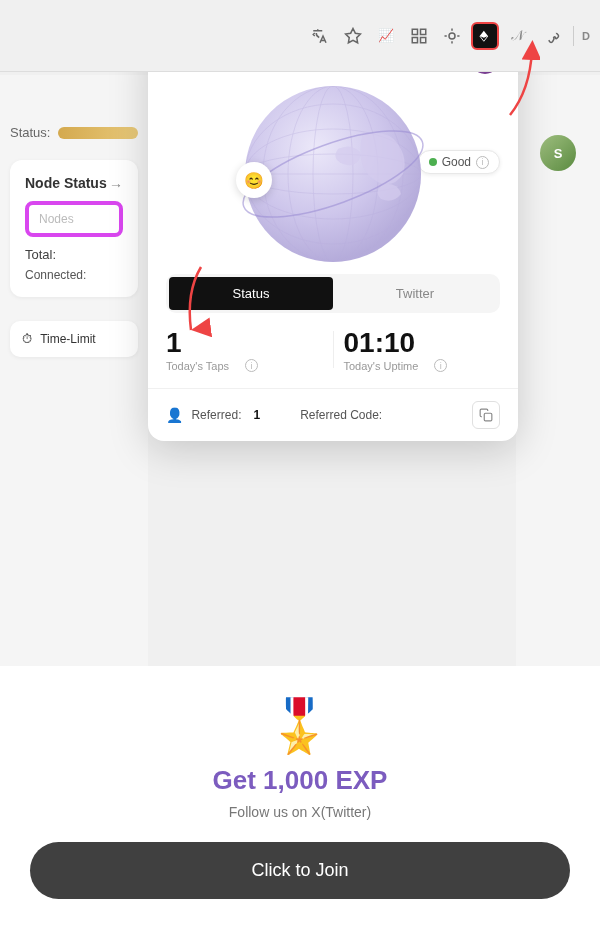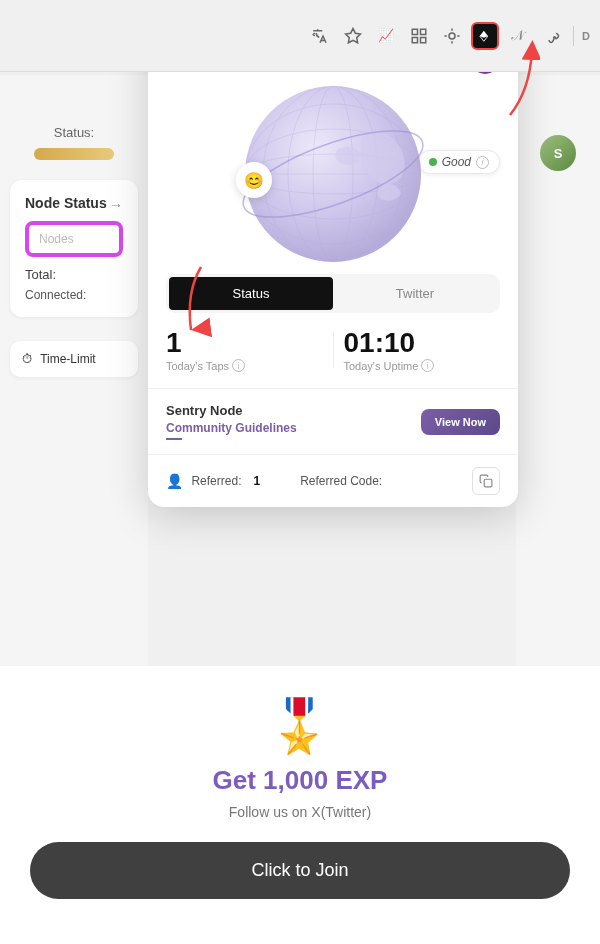--- a/index.html
+++ b/index.html
@@ -91,21 +91,20 @@
       background: white;
       border: 1px solid #e8e8e8;
       border-radius: 20px;
       padding: 4px 10px;
       font-size: 12px;
       color: #555;
       position: absolute;
       right: 18px;
       top: 120px;
       box-shadow: 0 1px 4px rgba(0,0,0,0.08);
-      font-style: italic;
     }
 
     .good-dot {
       width: 8px;
       height: 8px;
       border-radius: 50%;
       background: #4caf50;
     }
 
     .globe-container {
@@ -181,21 +180,21 @@
       font-size: 28px;
       font-weight: 700;
       color: #111;
     }
 
     .stat-label {
       font-size: 11px;
       color: #999;
       display: flex;
       align-items: center;
-      gap: 3px;
+      gap: 16px;
     }
 
     .info-icon {
       width: 13px;
       height: 13px;
       border-radius: 50%;
       border: 1px solid #bbb;
       display: inline-flex;
       align-items: center;
       justify-content: center;
@@ -345,21 +344,21 @@
       color: white;
       font-weight: bold;
       font-size: 13px;
     }
   </style>
 </head>
 <body>
 
 <div class="bg-header-area">
   <div style="padding: 20px 10px; margin-top: 30px;">
-    <div style="display:flex; align-items:center; gap:8px; font-size:13px; color:#666; margin-bottom:20px;flex-direction:column;">
+    <div style="display:flex; align-items:center; gap:8px; font-size:13px; color:#666; margin-bottom:20px;">
       <span>Status:</span>
       <div style="width:80px; height:12px; background: linear-gradient(to right, #d4a94e, #e8c97a); border-radius:6px;"></div>
     </div>
     <div style="background:white; border-radius:12px; padding:15px; margin-bottom:24px; box-shadow:0 1px 4px rgba(0,0,0,0.06);">
       <div style="font-size:14px; font-weight:600; color:#333; display:flex; justify-content:space-between;">
         <span>Node Status</span>
         <span style="color:#888;">→</span>
       </div>
       <div style="margin-top:10px; border:4px solid #d946ef; border-radius:8px; padding:7px 10px; font-size:12px; color:#bbb;">
         <span>Nodes</span>
@@ -550,30 +549,20 @@
 
     <div class="stat-block">
       <span class="stat-number">01:10</span>
       <div class="stat-label">
         <span>Today's Uptime</span>
         <div class="info-icon">i</div>
       </div>
     </div>
   </div>
 
-  <div class="sentry-section">
-    <div style="flex:1;">
-      <div class="sentry-label">Sentry Node</div>
-      <div class="community-link">
-        <span>Community Guidelines</span>
-      </div>
-      <span class="community-dash"></span>
-    </div>
-    <button class="view-now-btn">View Now</button>
-  </div>
 
   <div class="referral-row">
     <div class="referral-item">
       <span class="referral-icon">👤</span>
       <span>Referred:</span>
       <span class="referral-count">1</span>
     </div>
     <div class="referral-item" style="margin-left:20px;">
       <span>Referred Code:</span>
     </div>

